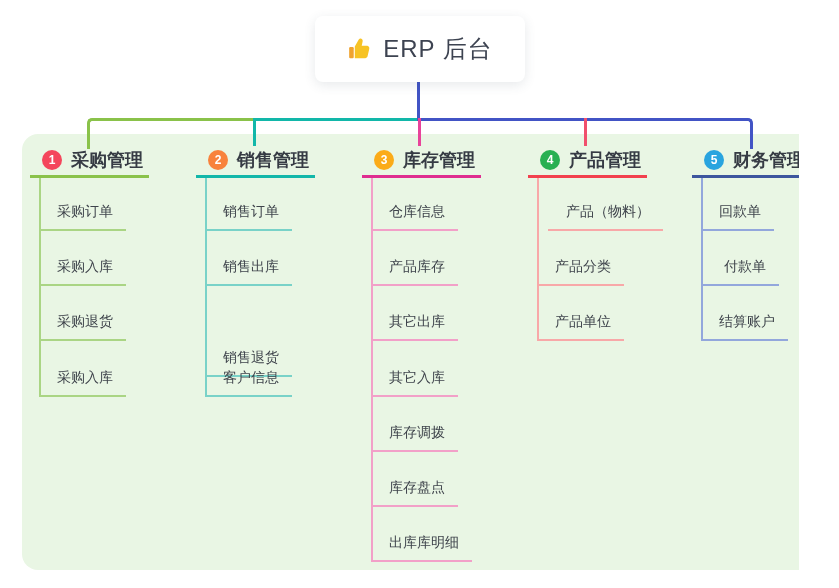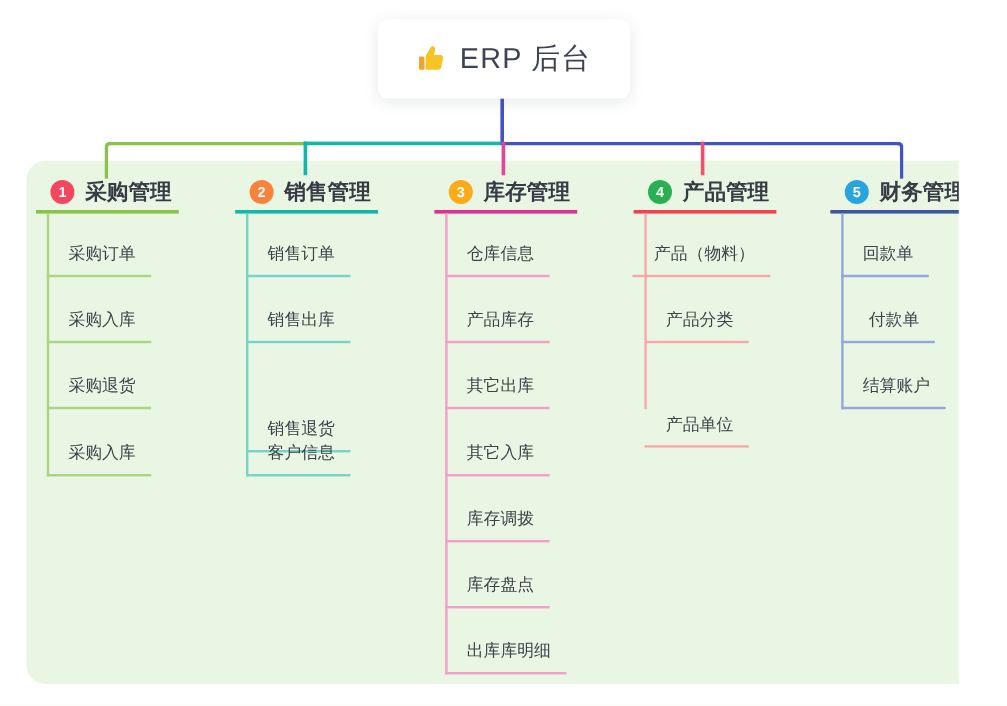--- a/index.html
+++ b/index.html
@@ -95,23 +95,23 @@
       </div>
 
   <div>
     <div class="drop" style="left: 584px; background: rgb(241, 79, 109);"></div>
     <div class="branch-header" style="left: 540px; top: 148px;">
       <span class="badge" style="background: rgb(40, 176, 82);">4</span>
       <span class="branch-title">产品管理</span>
     </div>
     <div class="branch-underline" style="left: 528px; top: 175px; background: rgb(242, 65, 78);"></div>
     <div class="branch-vline" style="left: 537px; top: 178px; height: 163px; background: rgb(248, 168, 168);"></div>
-  <div class="node-item" style="left: 527px; top: 201px; border-bottom-color: rgb(248, 168, 168); text-align: center;">产品（物料）</div>
+  <div class="node-item" style="left: 548px; top: 201px; border-bottom-color: rgb(248, 168, 168); text-align: center;">产品（物料）</div>
         <div class="node-item" style="left: 537px; top: 256px; border-bottom-color: rgb(248, 168, 168);">产品分类</div>
-        <div class="node-item" style="left: 537px; top: 311px; border-bottom-color: rgb(248, 168, 168); margin-top: 32px;">产品单位</div>
+        <div class="node-item" style="left: 537px; top: 311px; border-bottom-color: rgb(248, 168, 168);">产品单位</div>
       </div>
 
   <div>
 
     <div class="branch-header" style="left: 704px; top: 148px;">
       <span class="badge" style="background: rgb(41, 164, 223);">5</span>
       <span class="branch-title">财务管理</span>
     </div>
     <div class="branch-underline" style="left: 692px; top: 175px; background: rgb(61, 86, 158);"></div>
     <div class="branch-vline" style="left: 701px; top: 178px; height: 163px; background: rgb(147, 167, 220);"></div>

